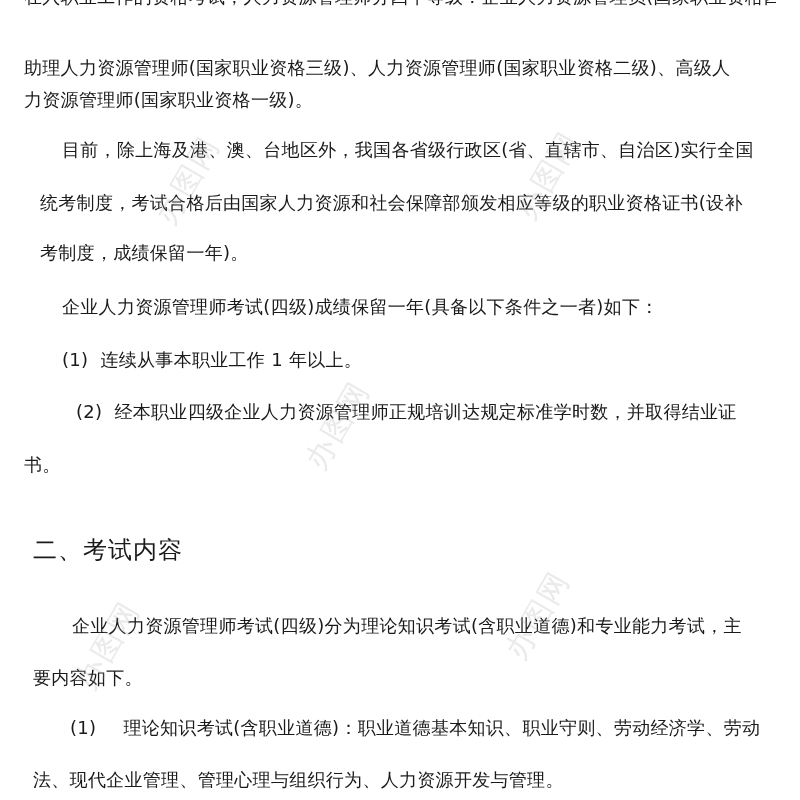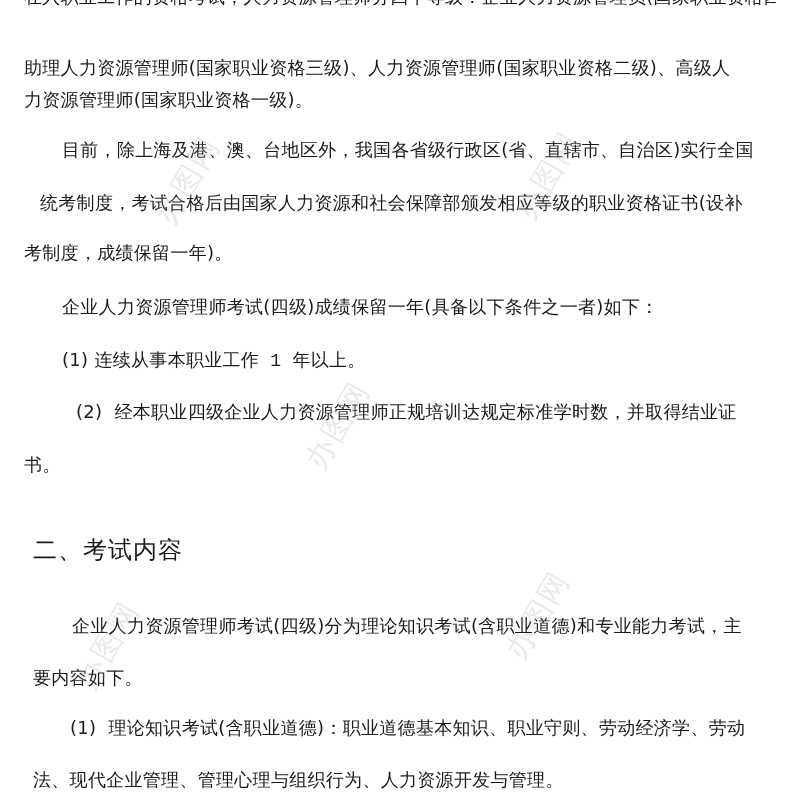--- a/index.html
+++ b/index.html
@@ -57,43 +57,43 @@
 </head>
 <body>
 
 <div class="cut-line">在入职业工作的资格考试，人力资源管理师分四个等级：企业人力资源管理员(国家职业资格四级)、</div>
 
 <div class="line" style="left:24px; top:56px;">助理人力资源管理师(国家职业资格三级)、人力资源管理师(国家职业资格二级)、高级人</div>
 <div class="line" style="left:24px; top:88px;text-align:right;">力资源管理师(国家职业资格一级)。</div>
 
 <div class="line" style="left:62px; top:138px;text-align:center;">目前，除上海及港、澳、台地区外，我国各省级行政区(省、直辖市、自治区)实行全国</div>
 <div class="line" style="left:40px; top:191px;">统考制度，考试合格后由国家人力资源和社会保障部颁发相应等级的职业资格证书(设补</div>
-<div class="line" style="left:24px; top:241px;">考制度，成绩保留一年)。</div>
+<div class="line" style="left:40px; top:241px;">考制度，成绩保留一年)。</div>
 
 <div class="line" style="left:62px; top:295px;">企业人力资源管理师考试(四级)成绩保留一年(具备以下条件之一者)如下：</div>
 
 <div class="line" style="left:62px; top:348px;">
   <span>(1)</span>
-  <span style="margin-left:0;font-family:Liberation Mono, monospace;">连续从事本职业工作 1 年以上。</span>
+  <span style="margin-left:6px;">连续从事本职业工作 1 年以上。</span>
 </div>
 
 <div class="line" style="left:76px; top:400px;">
   <span>(2)</span>
   <span style="margin-left:6px;">经本职业四级企业人力资源管理师正规培训达规定标准学时数，并取得结业证</span>
 </div>
 <div class="line" style="left:24px; top:453px;">书。</div>
 
 <div class="heading">二、考试内容</div>
 
 <div class="line" style="left:72px; top:614px;">企业人力资源管理师考试(四级)分为理论知识考试(含职业道德)和专业能力考试，主</div>
 <div class="line" style="left:33px; top:666px;">要内容如下。</div>
 
 <div class="line" style="left:70px; top:716px;">
   <span>(1)</span>
-  <span style="margin-left:6px;">理论知识考试(含职业道德)：职业道德基本知识、职业守则、劳动经济学、劳动</span>
+  <span style="margin-left:21px;">理论知识考试(含职业道德)：职业道德基本知识、职业守则、劳动经济学、劳动</span>
 </div>
 <div class="line" style="left:33px; top:768px;text-align:center;">法、现代企业管理、管理心理与组织行为、人力资源开发与管理。</div>
 
 <div class="watermark" style="left:140px; top:160px;">办图网</div>
 <div class="watermark" style="left:500px; top:155px;">办图网</div>
 <div class="watermark" style="left:290px; top:405px;">办图网</div>
 <div class="watermark" style="left:490px; top:595px;">办图网</div>
 <div class="watermark" style="left:60px; top:625px;">办图网</div>
 
 </body></html>

